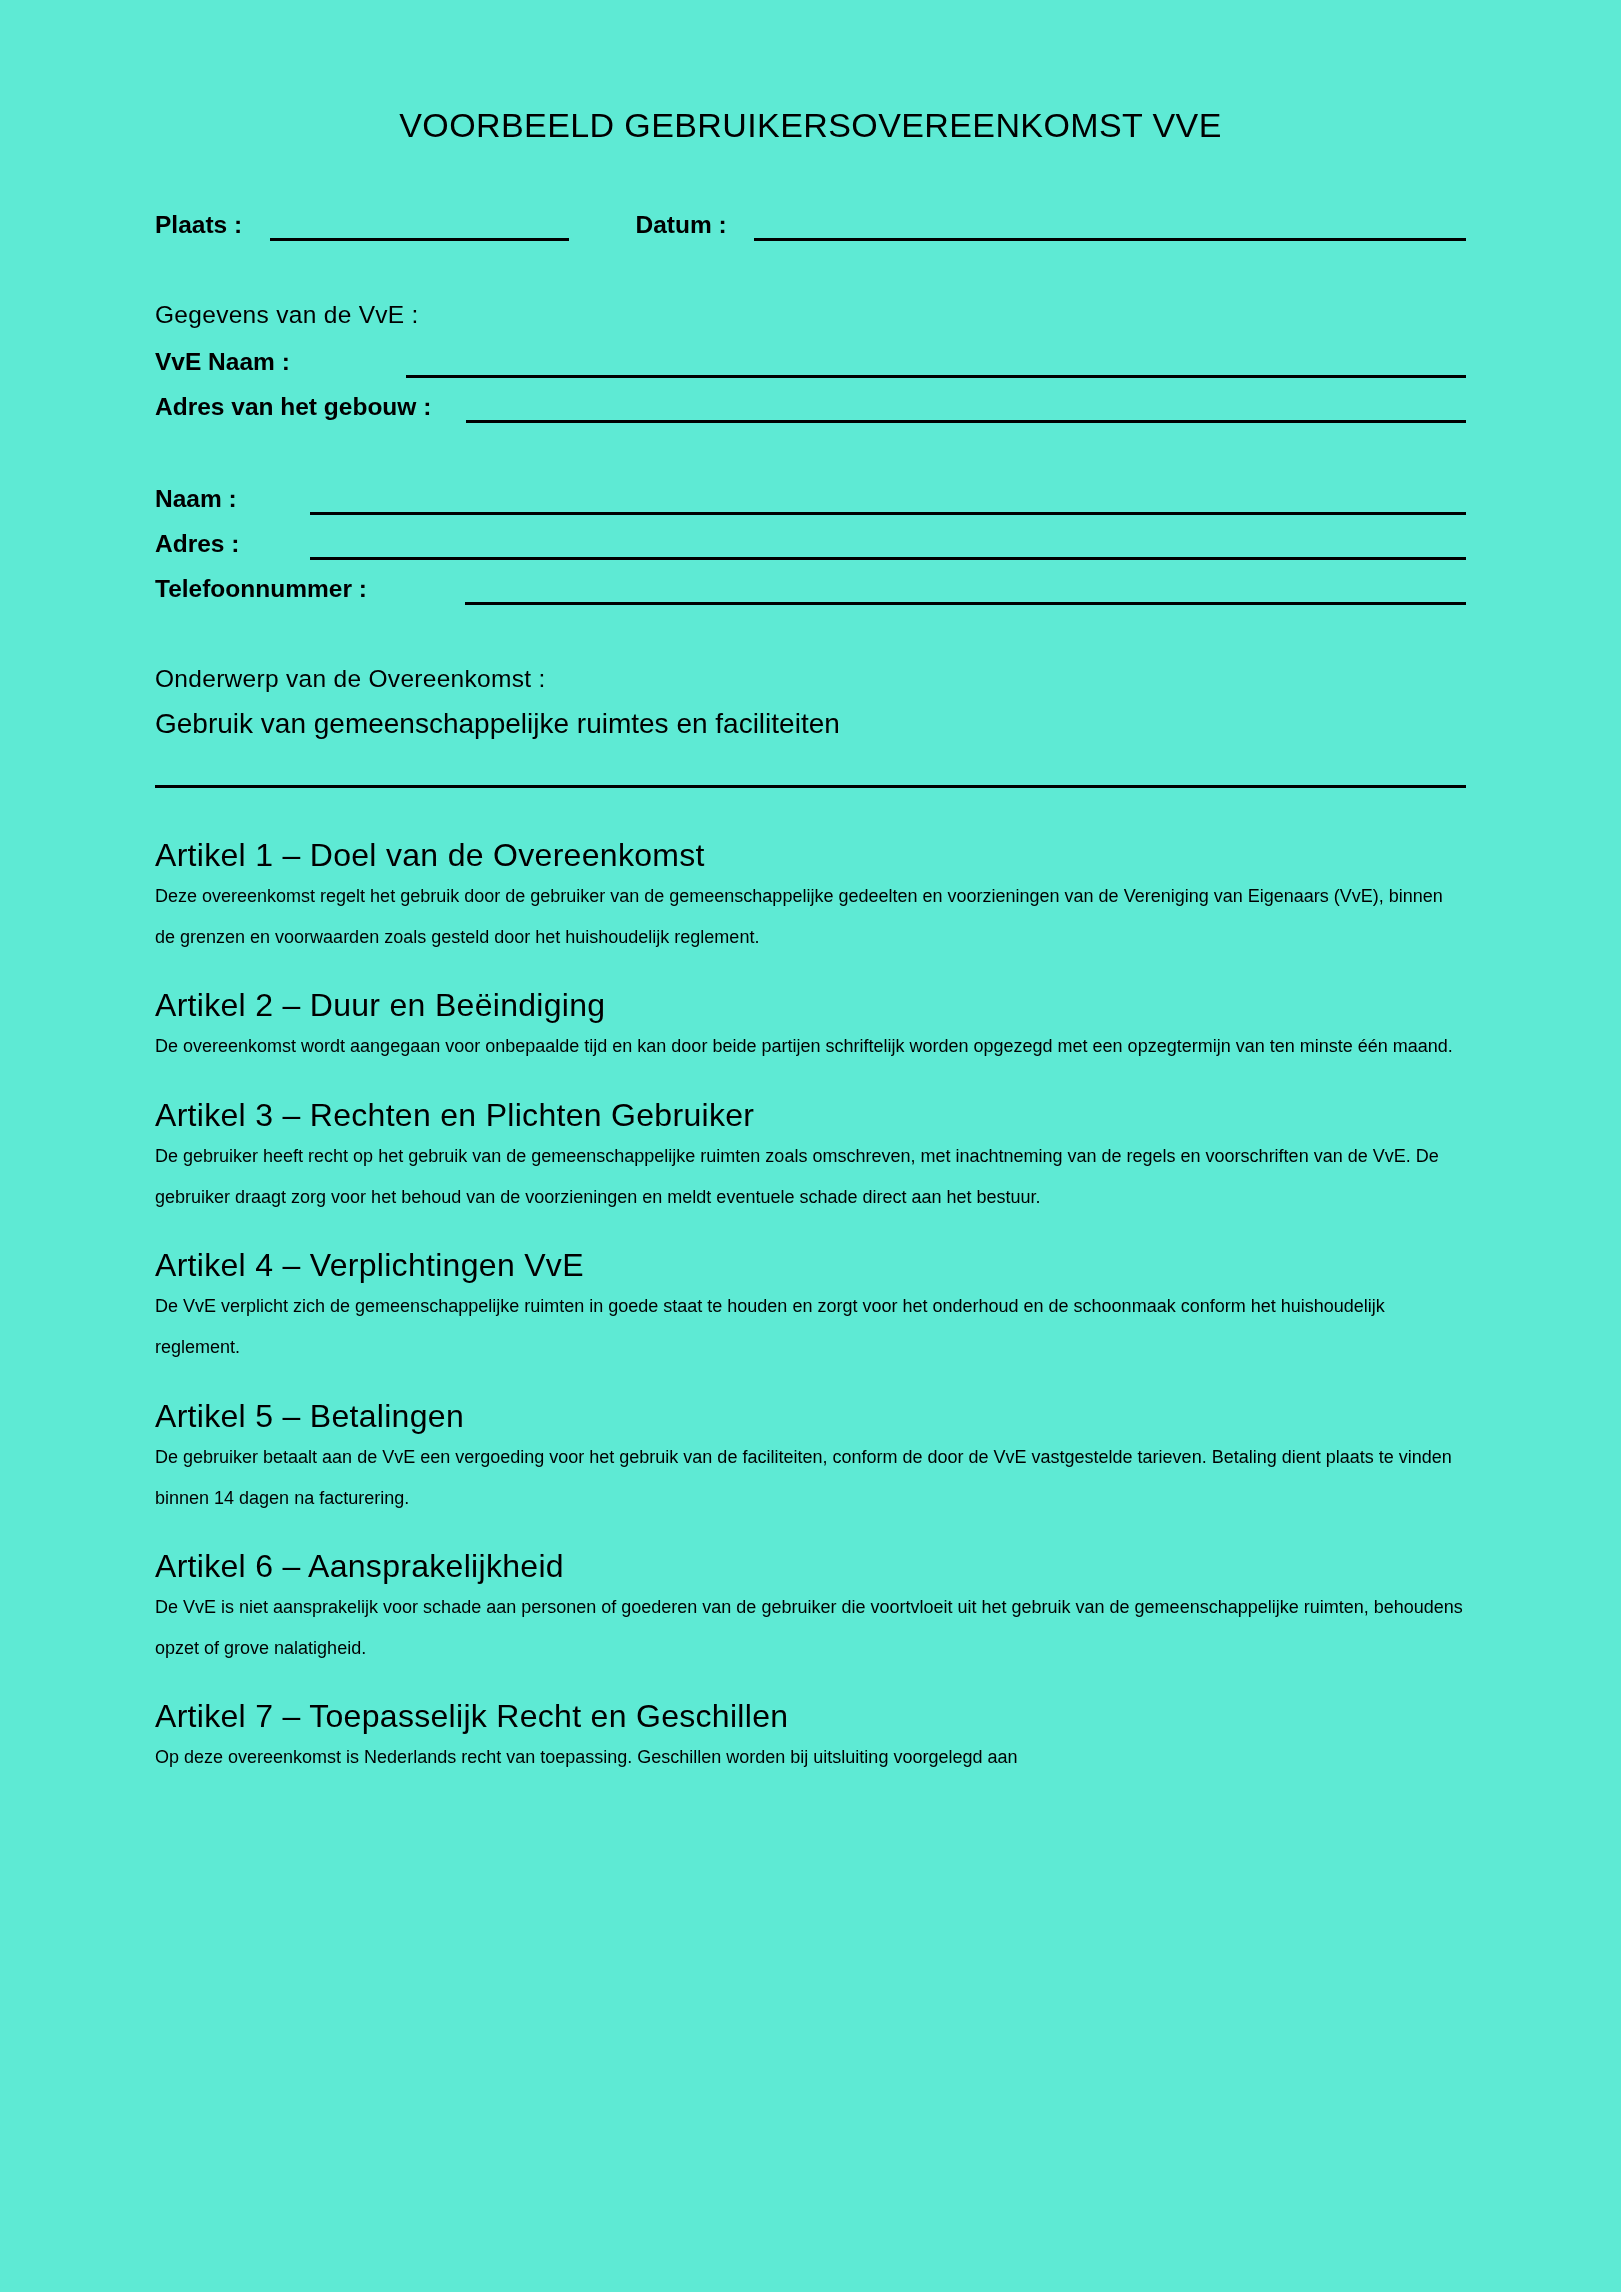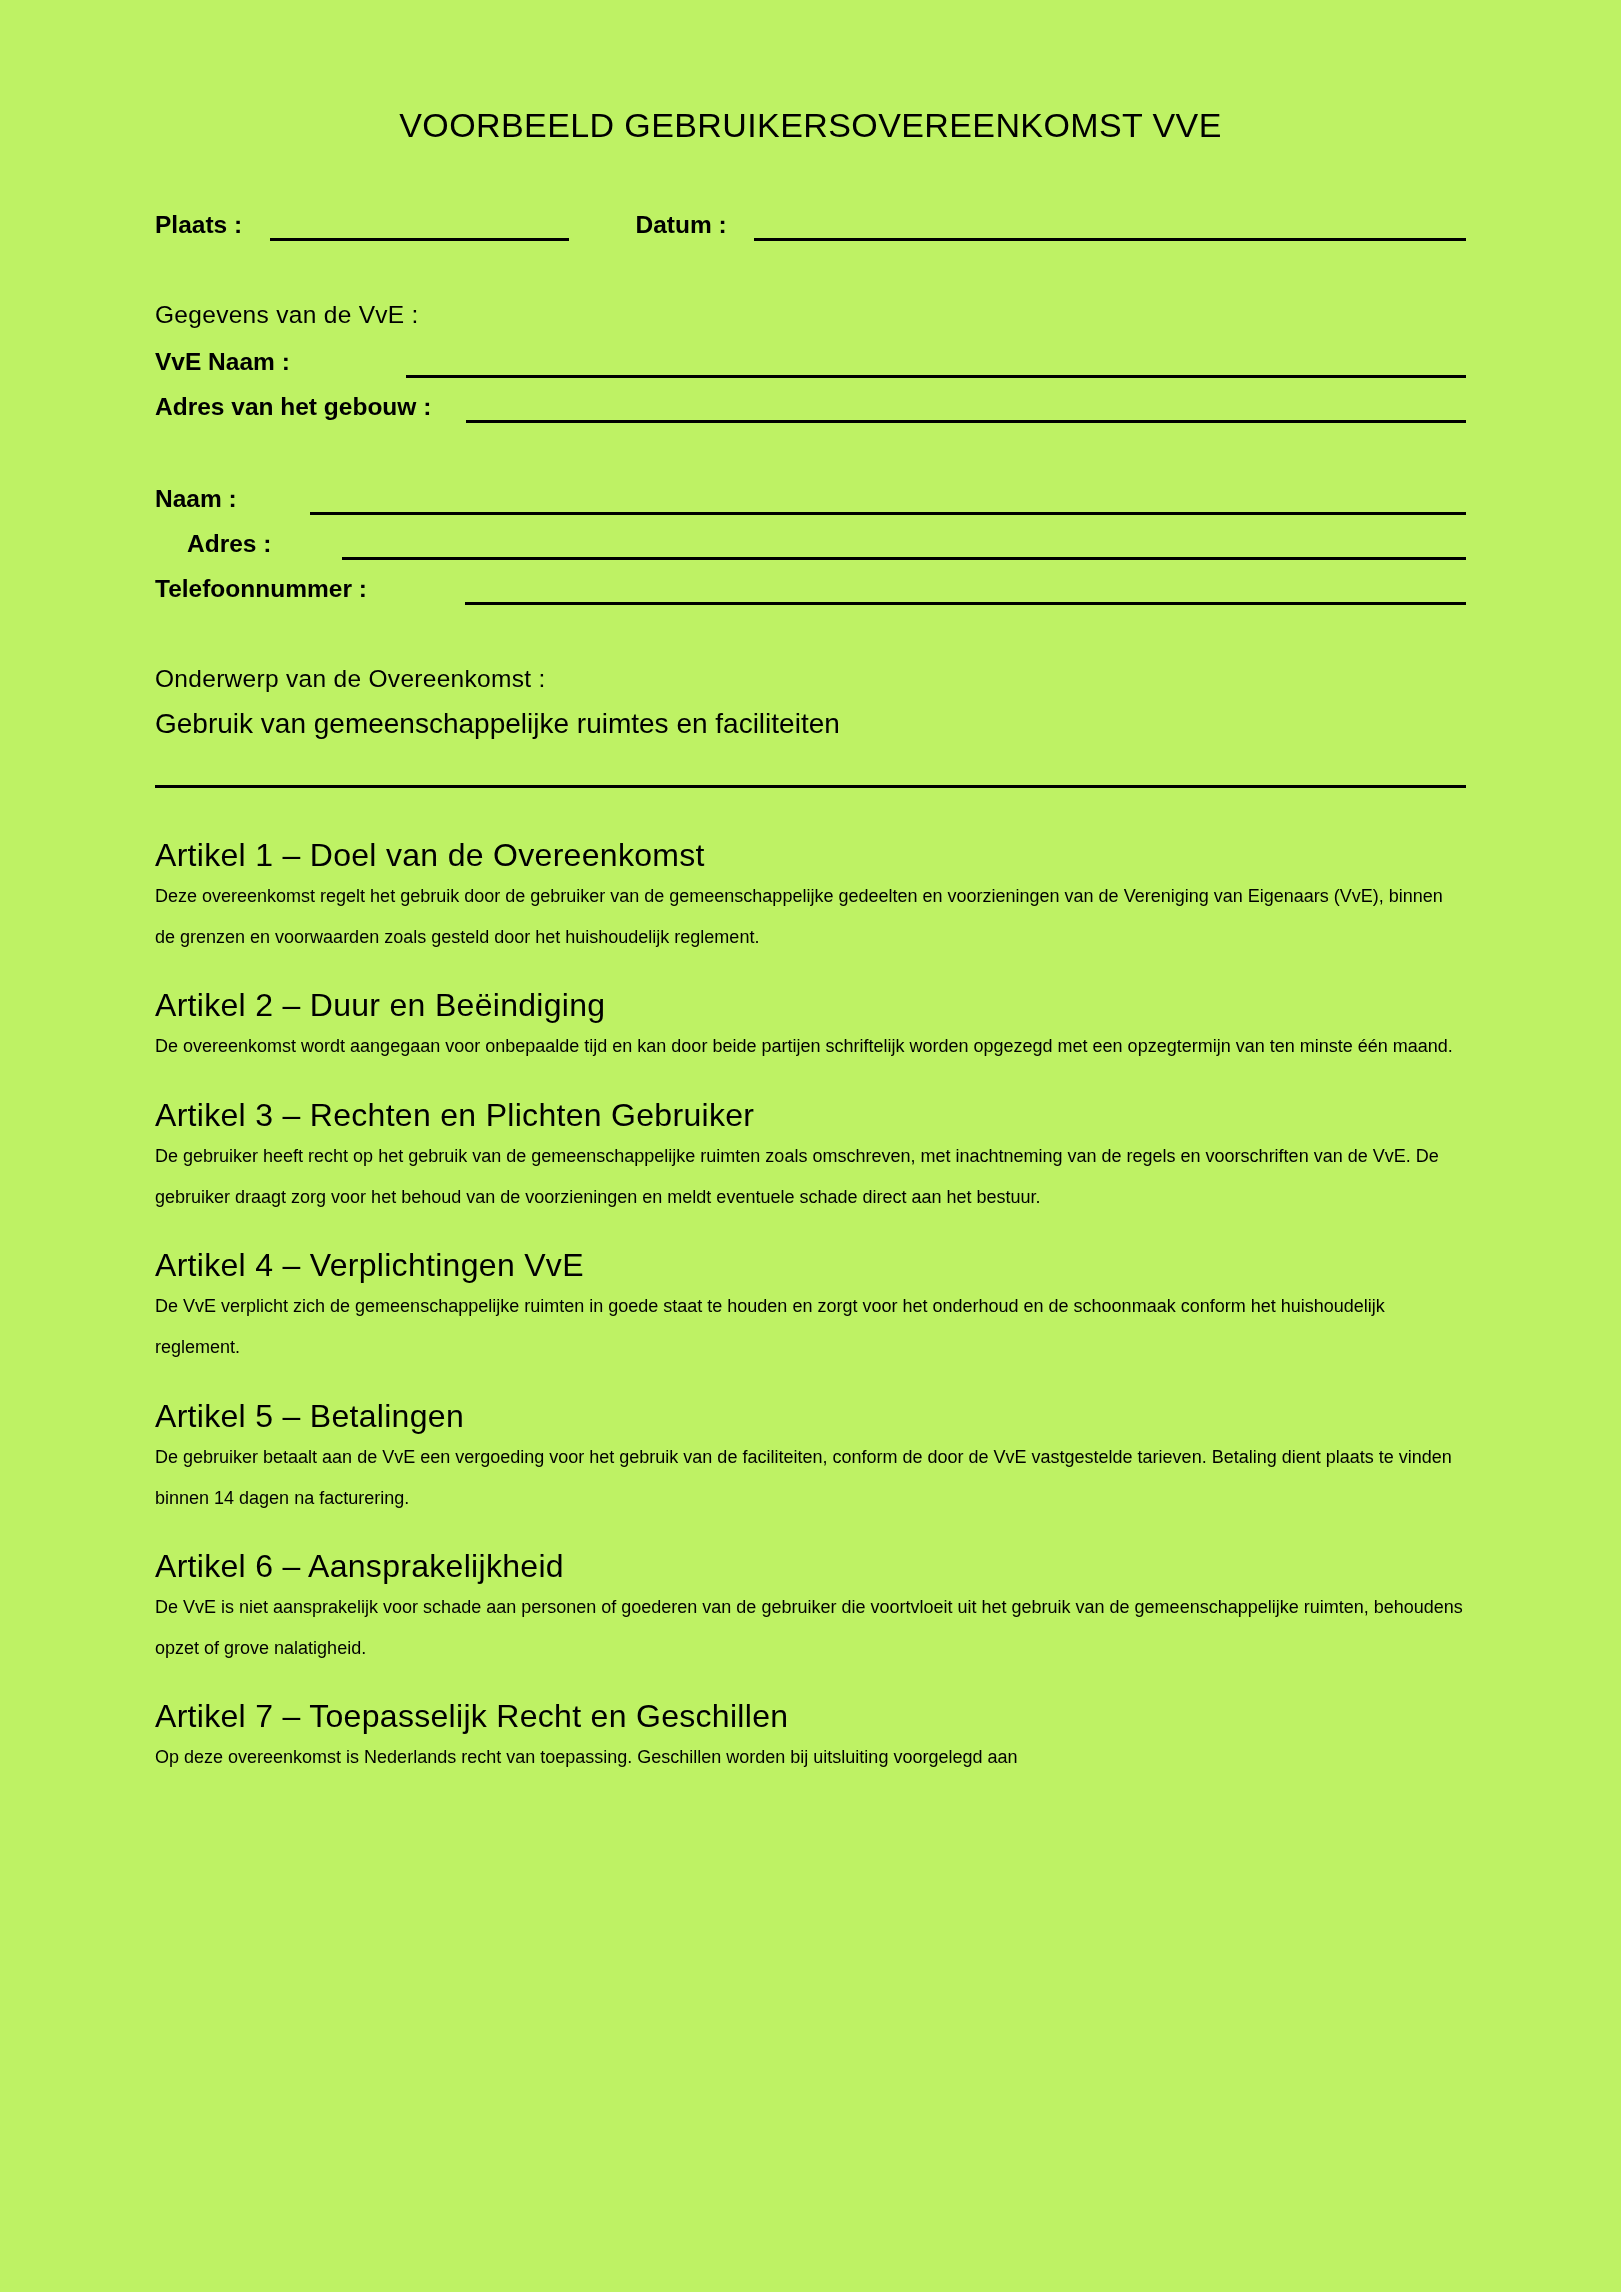--- a/index.html
+++ b/index.html
@@ -10,21 +10,21 @@
   }
   body {
     font-family: "Liberation Sans", sans-serif;
     color: #000000;
   }
   .page {
     position: relative;
     width: 1621px;
     height: 2293px;
     margin: 0 auto;
-    background: #bef264;
+    background: #5eead4;
     overflow: hidden;
     box-sizing: border-box;
   }
   .content {
     position: absolute;
     left: 155px;
     top: 0;
     width: 1311px; 
   }
 
@@ -84,21 +84,21 @@
     flex: 1 1 auto;
     border-bottom: 3.9px solid #000000;
     margin-bottom: 3.9px;
   }
 
   
   .lbl-w-vvenaam   { width: 186px; flex: 0 0 auto; }
   .lbl-w-kvk       { width: 174px; flex: 0 0 auto; }
   .lbl-w-adresgeb  { width: 276px; flex: 0 0 auto; }
   .lbl-w-naam      { width: 110px; flex: 0 0 auto; }
-  .lbl-w-adres     { width: 110px; flex: 0 0 auto; margin-left: 32px; }
+  .lbl-w-adres     { width: 110px; flex: 0 0 auto; }
   .lbl-w-telefoon  { width: 243px; flex: 0 0 auto; }
 
   .rule-offset-vvenaam  { margin-left: 65px; }
   .rule-offset-kvk      { margin-left: 65px; }
   .rule-offset-adresgeb { margin-left: 35px; }
   .rule-offset-naam     { margin-left: 45px; }
   .rule-offset-adres    { margin-left: 45px; }
   .rule-offset-telefoon { margin-left: 67px; }
 
   .section-head {

